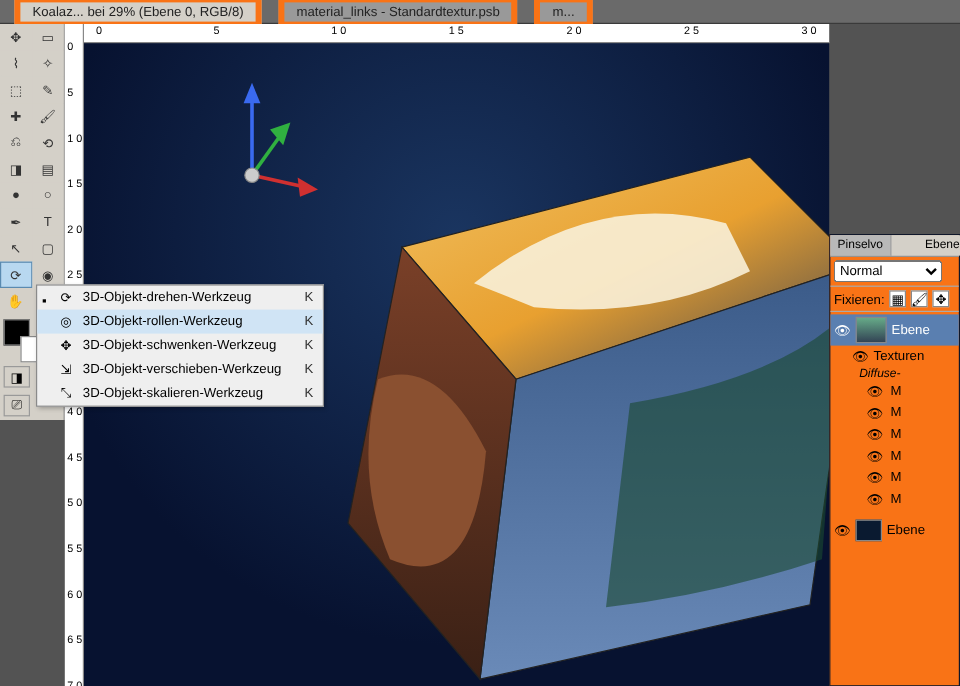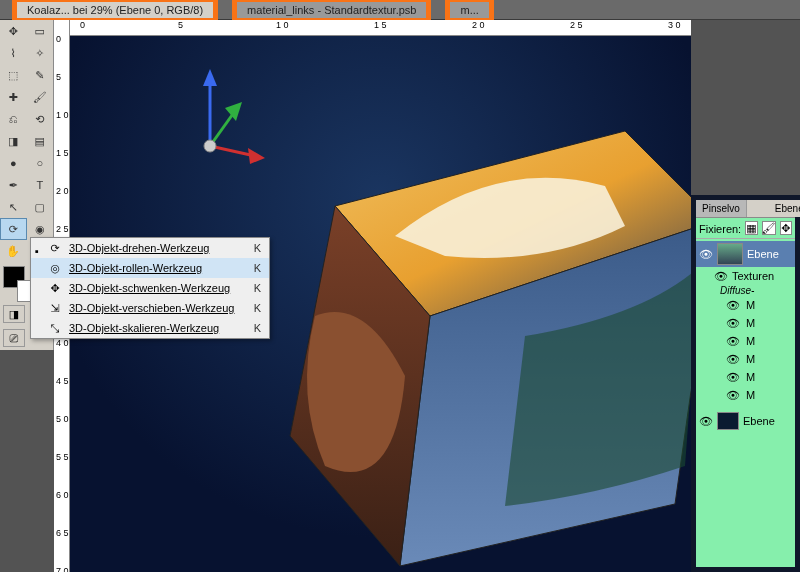--- a/index.html
+++ b/index.html
@@ -20,24 +20,24 @@
 .ruler-h .tick { position: absolute; top: 0; font-size: 9px; }
 .ruler-v { position: absolute; left: 54px; top: 20px; width: 16px; bottom: 0; background: #fff; border-right: 1px solid #888; }
 .ruler-v .ticklabel { position: absolute; left: 2px; font-size: 9px; writing-mode: horizontal-tb; }
 .canvas { position: absolute; left: 70px; top: 36px; right: 109px; bottom: 0; background: radial-gradient(circle at 50% 30%, #1a3560, #071230 70%); overflow: hidden; }
 .gizmo { position: absolute; left: 100px; top: 30px; }
 .cube { position: absolute; left: 175px; top: 80px; }
 .flyout { position: absolute; left: 30px; top: 237px; width: 240px; background: #efefef; border: 1px solid #8a8a8a; box-shadow: 2px 2px 4px rgba(0,0,0,0.3); z-index: 100; }
 .fly-row { display: flex; align-items: center; padding: 2px 4px; gap: 6px; cursor: pointer; }
 .fly-row.hover { background: #d0e4f5; }
 .fly-icon { width: 16px; height: 16px; display: flex; align-items: center; justify-content: center; }
-.fly-label { flex: 1; text-decoration: underline; }
+.fly-label { flex: 1; }
 .fly-key { color: #333; padding-right: 4px; }
 .marker { width: 6px; height: 6px; }
-.panel { position: absolute; right: 0; top: 195px; width: 109px; background: #86efac; border: 5px solid #0f172a; bottom: 0; }
+.panel { position: absolute; right: 0; top: 195px; width: 109px; background: #f97316; border: 1px solid #0f172a; bottom: 0; }
 .panel-tabs { display: flex; background: #c0c0c0; border-bottom: 1px solid #8a8a8a; }
 .ptab { padding: 3px 6px; background: #b8b8b8; border-right: 1px solid #9a9a9a; cursor: pointer; font-size: 10px; }
 .ptab.active { background: #d4d0c8; padding-left: 28px; }
 .blend { padding: 3px; border-bottom: 1px solid #aaa; }
 .blend select { width: 90px; font-size: 11px; height: 18px; }
 .fixrow { padding: 3px; display: flex; align-items: flex-end; gap: 4px; border-bottom: 1px solid #aaa; font-size: 10px; }
 .fixbox { width: 14px; height: 14px; border: 1px solid #888; background: #fff; display: flex; align-items: center; justify-content: center; }
 .layers { padding: 2px 0; }
 .layer-row { display: flex; align-items: center; padding: 2px 3px; gap: 4px; font-size: 10px; }
 .layer-row.selected { background: #5a7fb0; color: #fff; }
@@ -227,20 +227,25 @@
     <div class="fly-label">3D-Objekt-skalieren-Werkzeug</div>
     <div class="fly-key">K</div>
   </div>
 </div>
 
 <div class="panel">
   <div class="panel-tabs">
     <div class="ptab">Pinselvo</div>
     <div class="ptab active">Ebenen</div>
   </div>
+  <div class="blend">
+    <select>
+      <option>Normal</option>
+    </select>
+  </div>
   <div class="fixrow">
     <span>Fixieren:</span>
     <div class="fixbox">▦</div>
     <div class="fixbox">🖌</div>
     <div class="fixbox">✥</div>
   </div>
   <div class="layers">
     <div class="layer-row selected">
       <div class="eye">👁</div>
       <div class="thumb t3d"></div>

